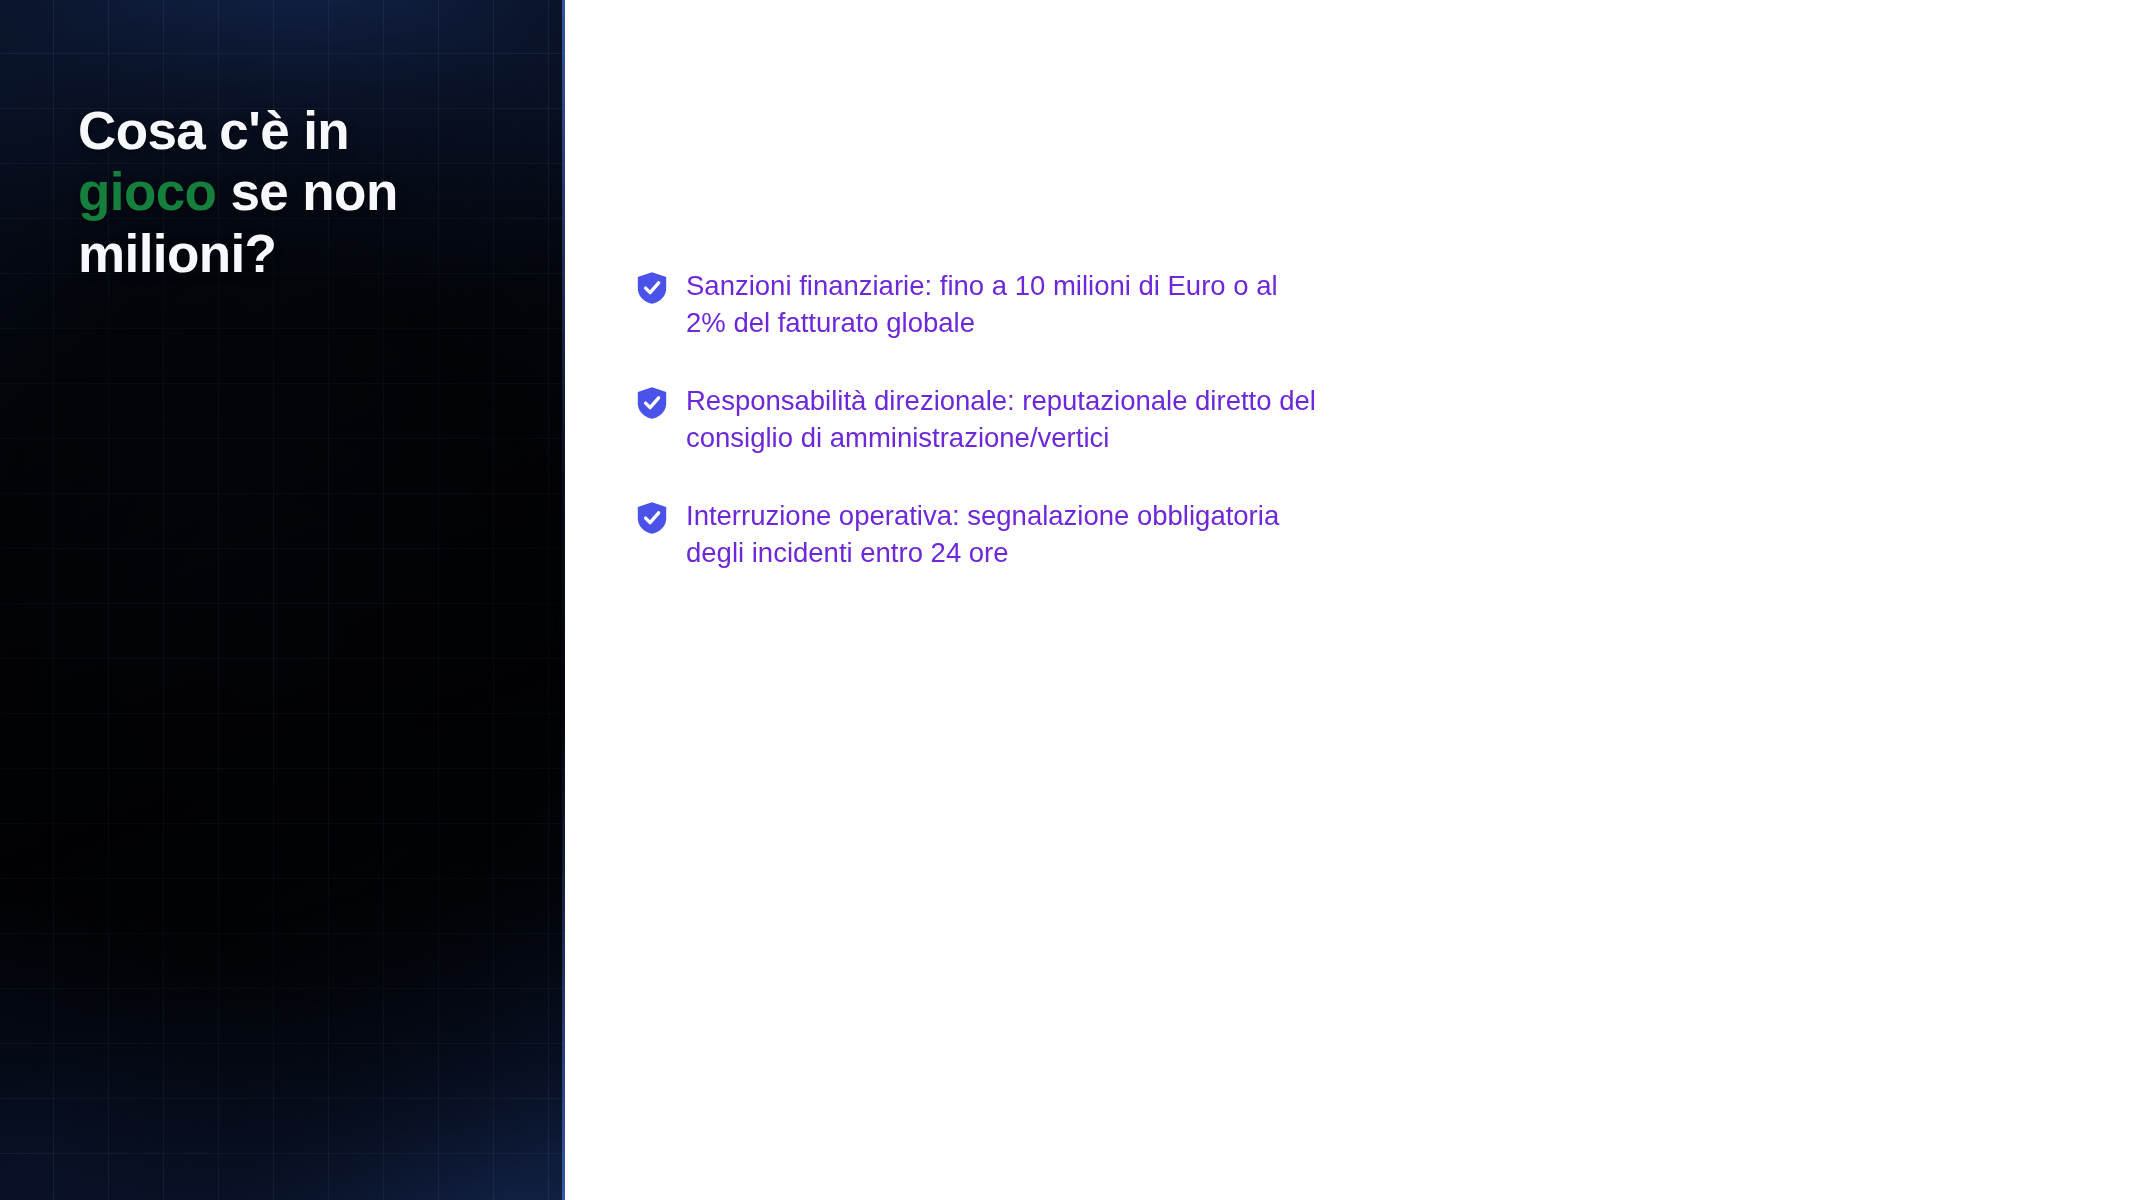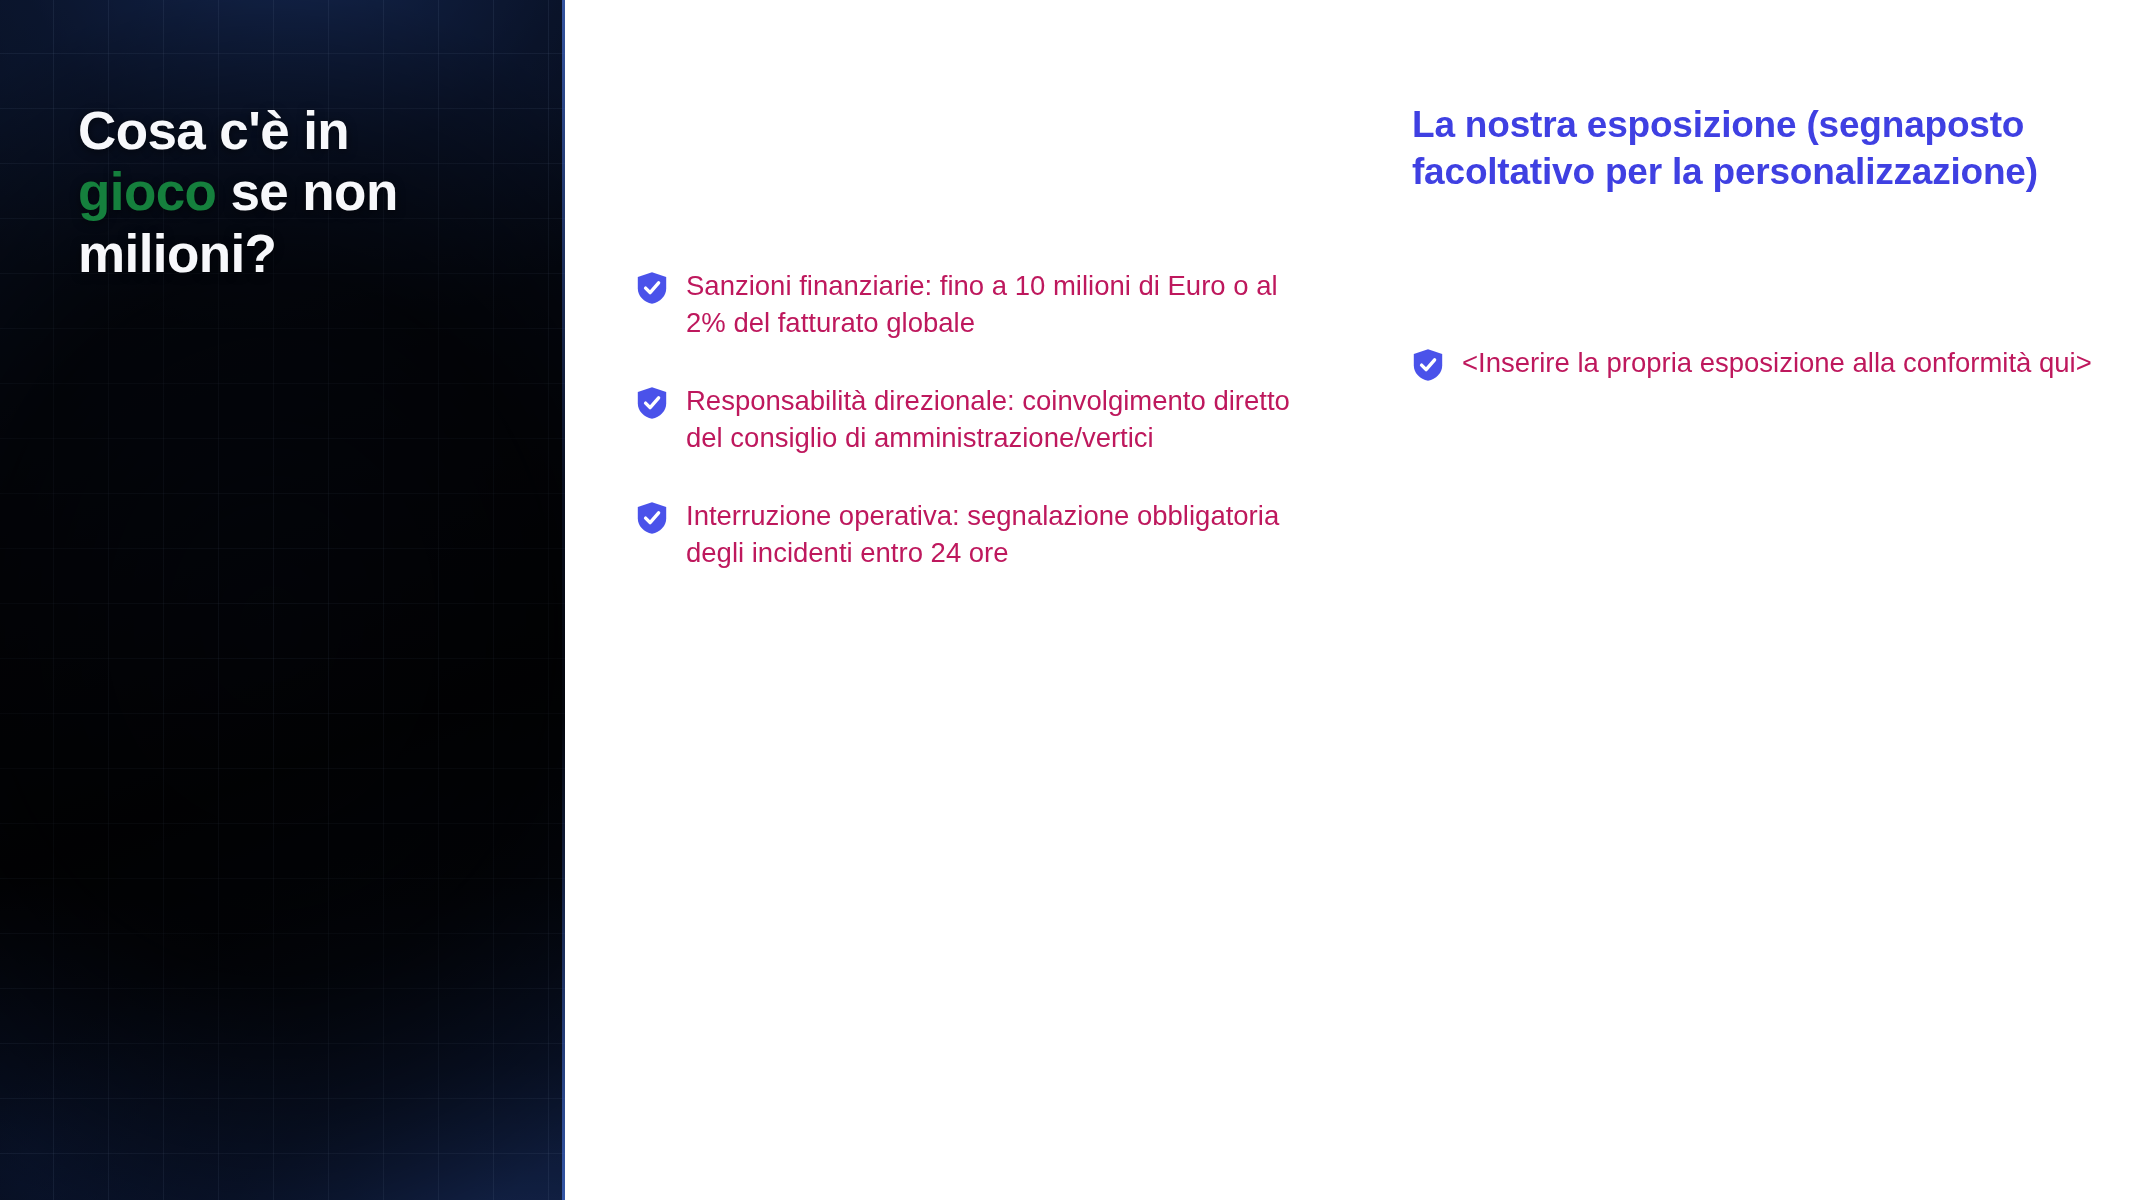--- a/index.html
+++ b/index.html
@@ -128,21 +128,21 @@
   }
   .list-risks    { top: 268px; }
   .list-exposure { top: 345px; }
 
   .bullet-item {
     position: relative;
     padding-left: 50px;
     margin-bottom: 42px;
     font-size: 27.5px;
     line-height: 1.33;
-    color: #be185d;
+    color: #6d28d9;
   }
   .list-exposure .bullet-item { margin-bottom: 34px; }
 
   .shield-icon {
     position: absolute;
     left: 0;
     top: 3px;
     width: 32px;
     height: 34px;
     display: block;
@@ -181,46 +181,31 @@
         <span class="bullet-text">Sanzioni finanziarie: fino a 10 milioni di Euro o al 2% del fatturato globale</span>
       </li>
 
       <li class="bullet-item">
         <span class="shield-icon">
           <svg viewBox="0 0 32 34" width="32" height="34" aria-hidden="true">
             <path d="M16 1.2 L30.2 6.1 V17.2 C30.2 25.4 24.1 30.7 16 32.8 C7.9 30.7 1.8 25.4 1.8 17.2 V6.1 Z" fill="#4a52ea"></path>
             <path d="M9.6 17.1 L14.1 21.6 L22.6 11.9" fill="none" stroke="#ffffff" stroke-width="3.4" stroke-linecap="round" stroke-linejoin="round"></path>
           </svg>
         </span>
-        <span class="bullet-text">Responsabilità direzionale: coinvolgimento diretto del consiglio di amministrazione/vertici</span>
+        <span class="bullet-text">Responsabilità direzionale: reputazionale diretto del consiglio di amministrazione/vertici</span>
       </li>
 
       <li class="bullet-item">
         <span class="shield-icon">
           <svg viewBox="0 0 32 34" width="32" height="34" aria-hidden="true">
             <path d="M16 1.2 L30.2 6.1 V17.2 C30.2 25.4 24.1 30.7 16 32.8 C7.9 30.7 1.8 25.4 1.8 17.2 V6.1 Z" fill="#4a52ea"></path>
             <path d="M9.6 17.1 L14.1 21.6 L22.6 11.9" fill="none" stroke="#ffffff" stroke-width="3.4" stroke-linecap="round" stroke-linejoin="round"></path>
           </svg>
         </span>
         <span class="bullet-text">Interruzione operativa: segnalazione obbligatoria degli incidenti entro 24 ore</span>
       </li>
 
 
     </ul>
   </div>
 
-  <div class="col col-exposure">
-    <h2 class="col-heading">La nostra esposizione (segnaposto facoltativo per la personalizzazione)</h2>
-
-    <ul class="bullet-list list-exposure">
-      <li class="bullet-item">
-        <span class="shield-icon">
-          <svg viewBox="0 0 32 34" width="32" height="34" aria-hidden="true">
-            <path d="M16 1.2 L30.2 6.1 V17.2 C30.2 25.4 24.1 30.7 16 32.8 C7.9 30.7 1.8 25.4 1.8 17.2 V6.1 Z" fill="#4a52ea"></path>
-            <path d="M9.6 17.1 L14.1 21.6 L22.6 11.9" fill="none" stroke="#ffffff" stroke-width="3.4" stroke-linecap="round" stroke-linejoin="round"></path>
-          </svg>
-        </span>
-        <span class="bullet-text">&lt;Inserire la propria esposizione alla conformità qui&gt;</span>
-      </li>
-    </ul>
-  </div>
 
 </div>
 
 </body></html>

